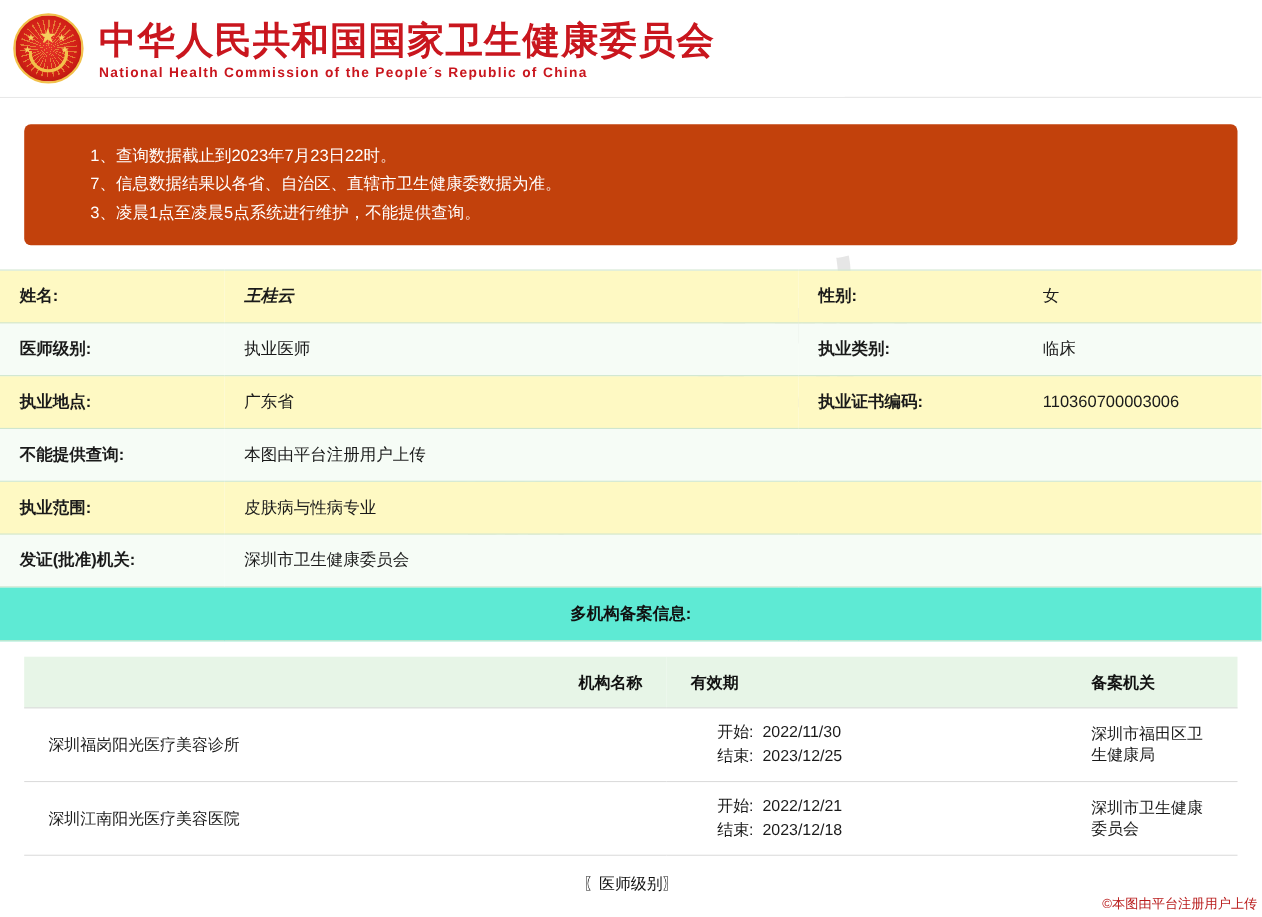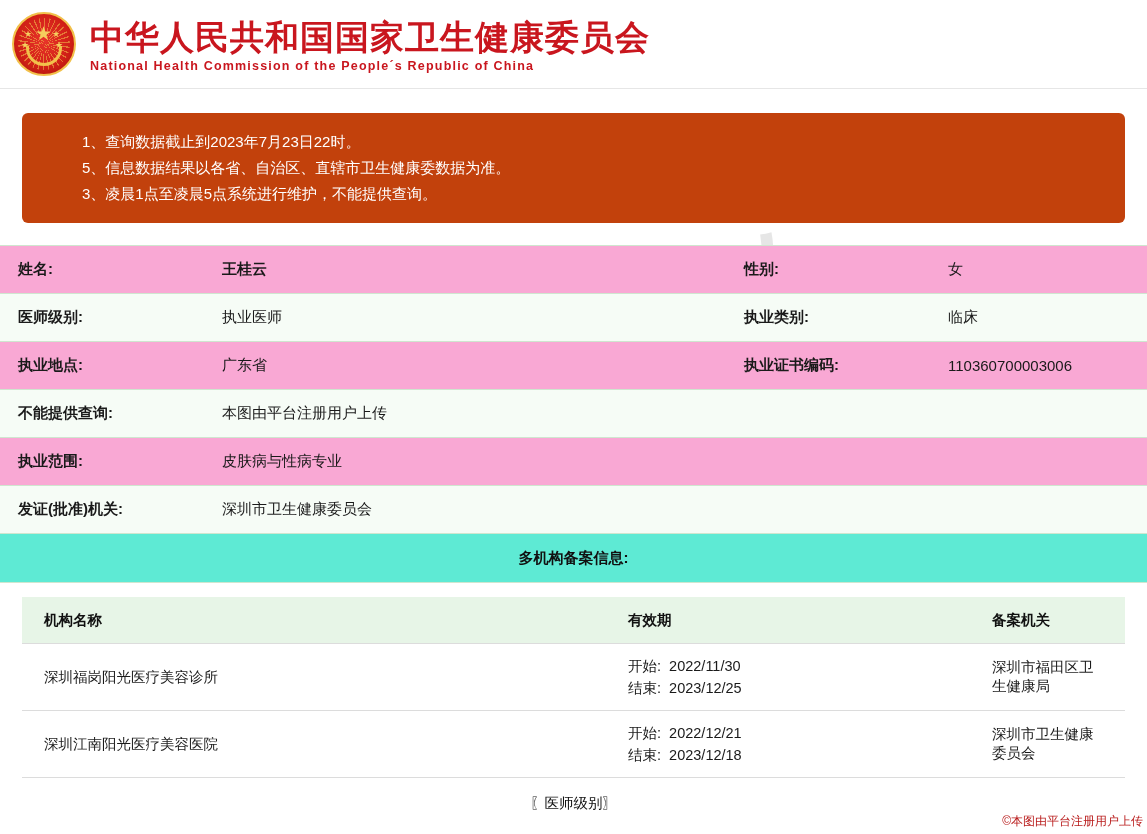--- a/index.html
+++ b/index.html
@@ -123,27 +123,27 @@
     margin-top: 22px;
     font-size: 15px;
     position: relative;
     z-index: 2;
   }
   .info-table td {
     border-top: 1px solid #cfe6cf;
     border-bottom: 1px solid #cfe6cf;
     padding: 0 18px;
     height: 47px;
-    background: #f9a8d4;
+    background: #fef9c3;
     vertical-align: middle;
   }
   .info-table tr:nth-child(even) td { background: #f6fcf6; }
   .lbl { font-weight: bold; color: #1a1a1a; width: 168px; white-space: nowrap; }
   .val { color: #1a1a1a; }
-  .val-name { font-weight: bold; }
+  .val-name { font-weight: bold; font-style: italic; }
   .col-a { width: 168px; }
   .col-b { width: 486px; }
   .col-c { width: 166px; }
   .col-d { width: auto; }
 
   .section-head td {
     text-align: center;
     font-weight: bold;
     font-size: 15px;
     height: 48px;
@@ -165,24 +165,24 @@
     color: #111;
   }
   .org-table tbody td {
     background: #ffffff;
     border-bottom: 1px solid #dcdcdc;
     padding: 11px 22px;
     vertical-align: middle;
     color: #1a1a1a;
   }
   .org-table tbody tr:first-child td { border-top: 1px solid #dcdcdc; }
-  .oc1 { width: 540px; }
+  .oc1 { width: 540px; text-align: right; }
   .oc2 { width: 320px; }
   .oc3 { width: auto; }
-  .dates div { line-height: 22px; white-space: nowrap; }
+  .dates div { line-height: 22px; white-space: nowrap; margin-left: 24px; }
 
   
   .footer {
     text-align: center;
     font-size: 14.5px;
     padding-top: 16px;
     color: #111;
   }
   .footer a { color: #111; text-decoration: none; }
 
@@ -228,21 +228,21 @@
     <div class="header-text">
       <div class="title-cn">中华人民共和国国家卫生健康委员会</div>
       <div class="title-en">National Health Commission of the People´s Republic of China</div>
     </div>
   </div>
 </div>
 
 <div class="notice-wrap">
   <div class="notice">
     <div>1、查询数据截止到2023年7月23日22时。</div>
-    <div>5、信息数据结果以各省、自治区、直辖市卫生健康委数据为准。</div>
+    <div>7、信息数据结果以各省、自治区、直辖市卫生健康委数据为准。</div>
     <div>3、凌晨1点至凌晨5点系统进行维护，不能提供查询。</div>
   </div>
 </div>
 
 <div class="watermark">潮美无悦</div>
 
 <table class="info-table">
   <tbody>
       <tr>
     <td class="lbl col-a">姓名:</td>

